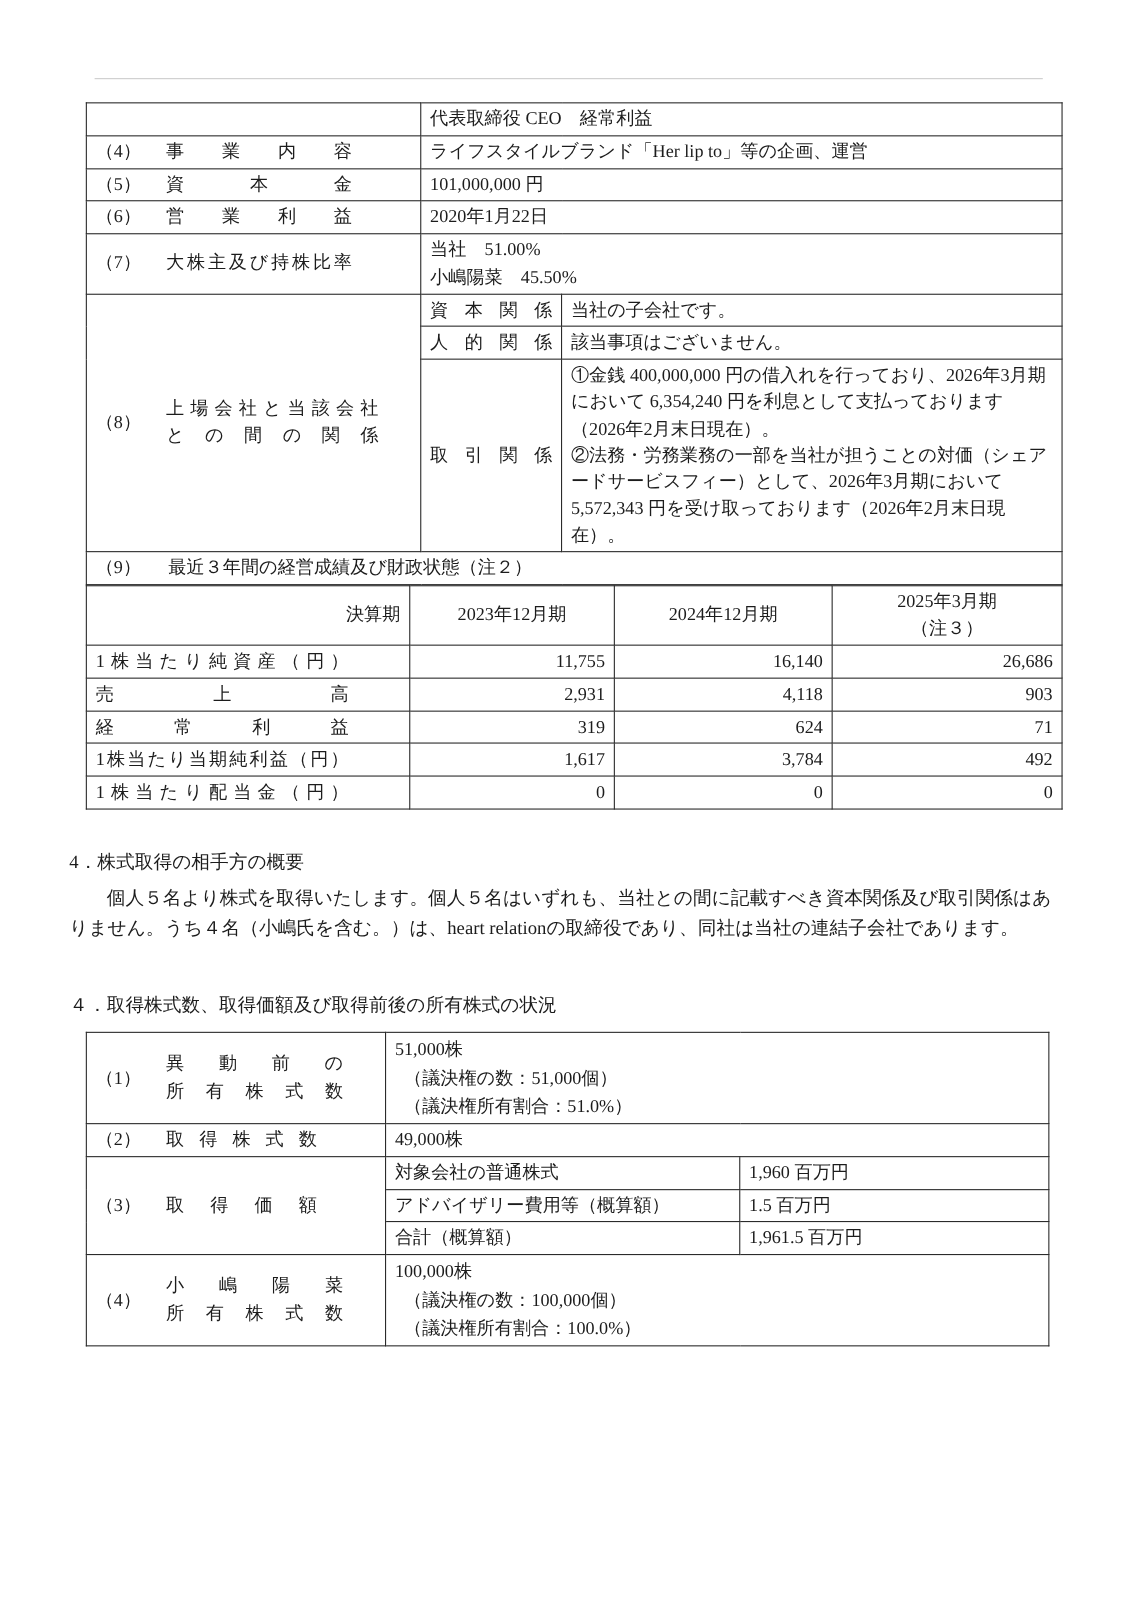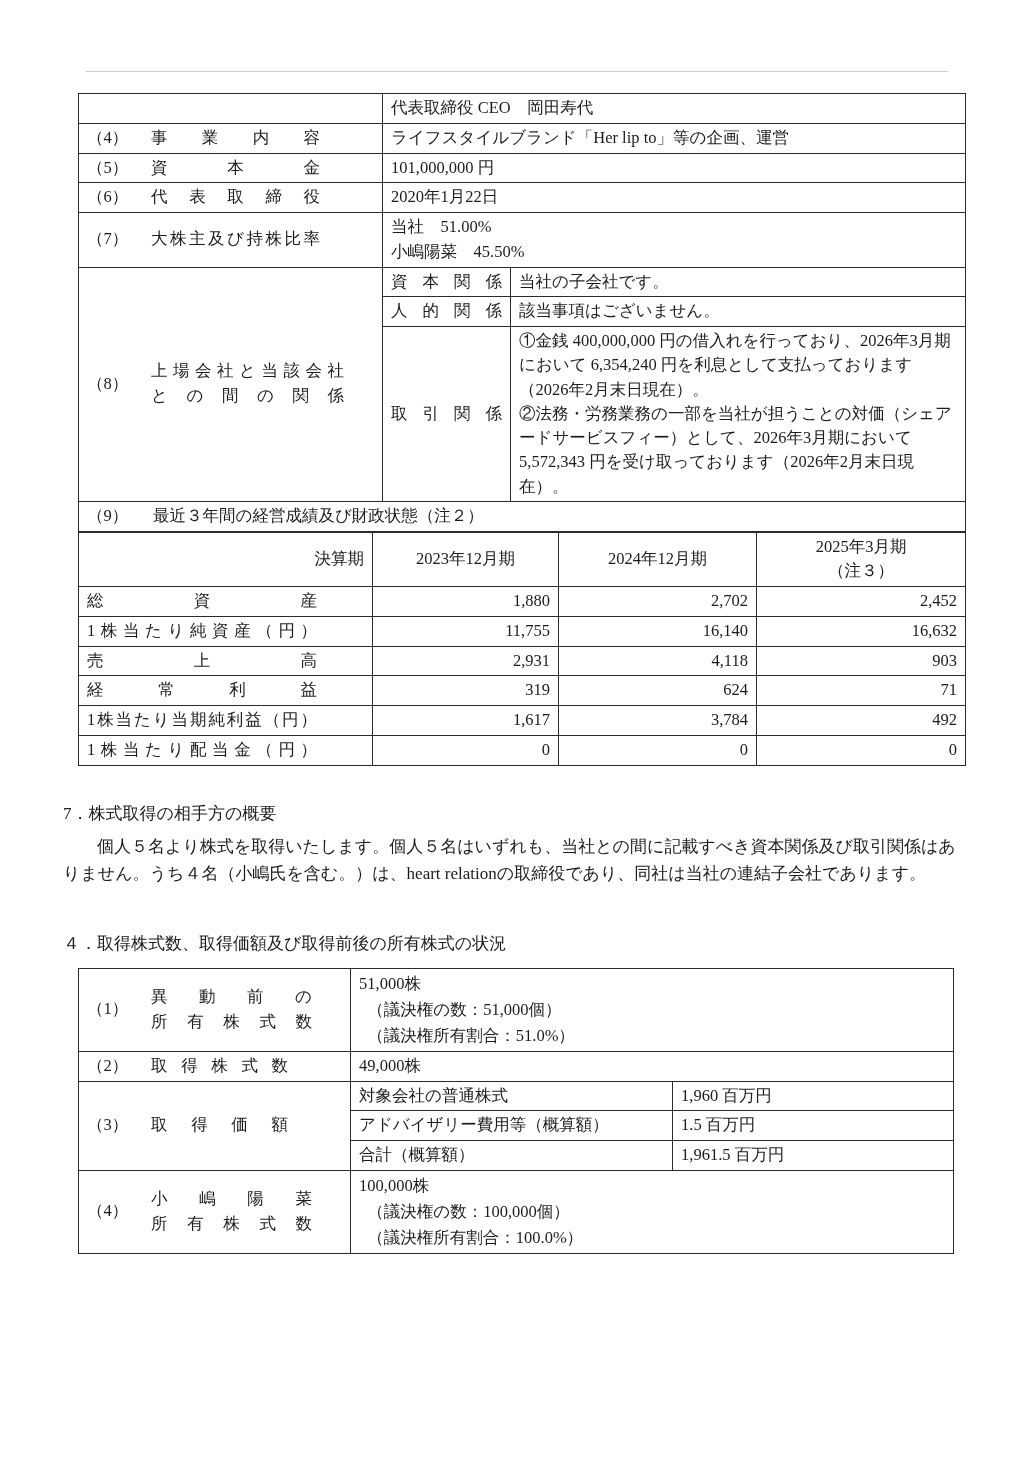--- a/index.html
+++ b/index.html
@@ -58,21 +58,21 @@
 
   <table class="tbl company">
     <colgroup>
         <col style="width:304px">
         <col style="width:128px">
         <col style="width:455px">
       </colgroup>
     <tbody>
       <tr style="height:27px">
         <td class="lbl"></td>
-        <td colspan="2">代表取締役 CEO　岡田寿代</td>
+        <td colspan="2">代表取締役 CEO　経常利益</td>
       </tr>
       <tr style="height:27px">
         <td class="lbl">
           <div class="lwrap">
             <span class="no">（4）</span>
             <span class="jl">事業内容</span>
           </div>
         </td>
         <td colspan="2">ライフスタイルブランド「Her lip to」等の企画、運営</td>
       </tr>
@@ -82,21 +82,21 @@
             <span class="no">（5）</span>
             <span class="jl">資本金</span>
           </div>
         </td>
         <td colspan="2">101,000,000 円</td>
       </tr>
       <tr style="height:26px">
         <td class="lbl">
           <div class="lwrap">
             <span class="no">（6）</span>
-            <span class="jl">代表取締役</span>
+            <span class="jl">営業利益</span>
           </div>
         </td>
         <td colspan="2">2020年1月22日</td>
       </tr>
       <tr style="height:48px">
         <td class="lbl">
           <div class="lwrap">
             <span class="no">（7）</span>
             <span class="jl">大株主及び持株比率</span>
           </div>
@@ -149,30 +149,24 @@
       <tr style="height:48px">
         <td class="fhl">決算期</td>
         <td class="fh">2023年12月期</td>
         <td class="fh">2024年12月期</td>
         <td class="fh">
           <div>2025年3月期</div>
           <div>（注３）</div>
         </td>
       </tr>
       <tr style="height:26px">
-        <td class="flc"><span class="flabel">総資産</span></td>
-        <td class="num">1,880</td>
-        <td class="num">2,702</td>
-        <td class="num">2,452</td>
-      </tr>
-      <tr style="height:26px">
         <td class="flc"><span class="flabel">1株当たり純資産（円）</span></td>
         <td class="num">11,755</td>
         <td class="num">16,140</td>
-        <td class="num">16,632</td>
+        <td class="num">26,686</td>
       </tr>
       <tr style="height:26px">
         <td class="flc"><span class="flabel">売上高</span></td>
         <td class="num">2,931</td>
         <td class="num">4,118</td>
         <td class="num">903</td>
       </tr>
       <tr style="height:26px">
         <td class="flc"><span class="flabel">経常利益</span></td>
         <td class="num">319</td>
@@ -189,21 +183,21 @@
         <td class="flc"><span class="flabel">1株当たり配当金（円）</span></td>
         <td class="num">0</td>
         <td class="num">0</td>
         <td class="num">0</td>
       </tr>
     </tbody>
   </table>
 
 
   <div class="sec">
-    <div class="sec3-title">7．株式取得の相手方の概要</div>
+    <div class="sec3-title">4．株式取得の相手方の概要</div>
     <div class="sec3-body">個人５名より株式を取得いたします。個人５名はいずれも、当社との間に記載すべき資本関係及び取引関係はありません。うち４名（小嶋氏を含む。）は、heart relationの取締役であり、同社は当社の連結子会社であります。</div>
   </div>
 
   <div class="sec">
     <div class="sec4-title">４．取得株式数、取得価額及び取得前後の所有株式の状況</div>
   </div>
 
   <table class="tbl hold">
     <colgroup>
         <col style="width:272px">

